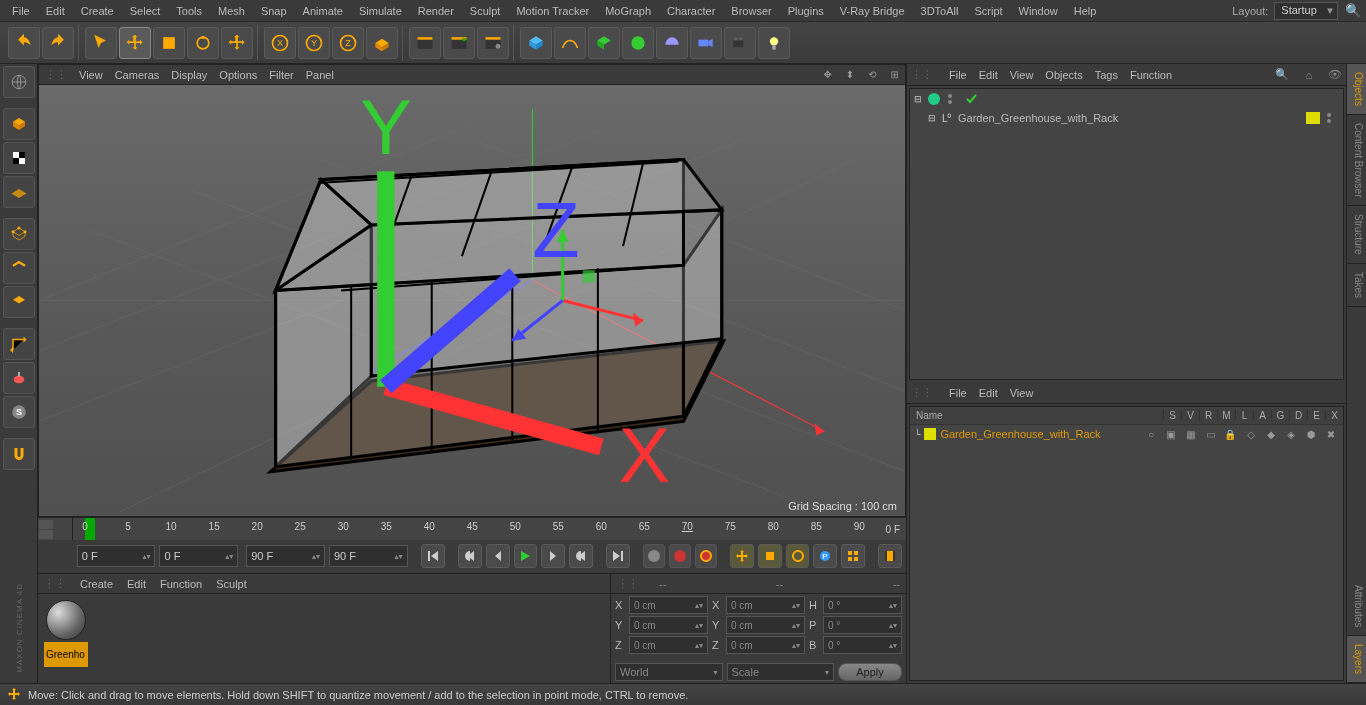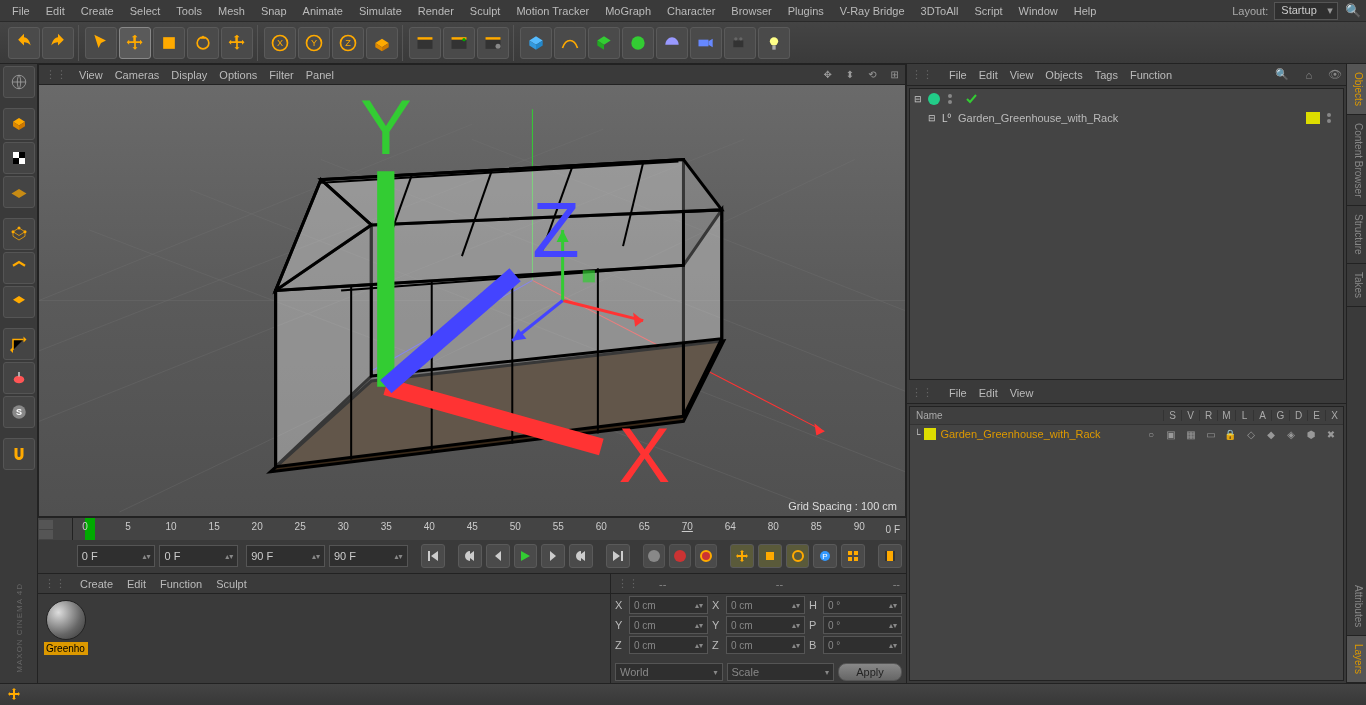--- a/index.html
+++ b/index.html
@@ -62,21 +62,21 @@
 .rec-btn .dot { width: 12px; height: 12px; border-radius: 50%; }
 
 
 .bottom-row { height: 110px; display: flex; border-top: 1px solid #222; }
 .mat-panel { flex: 1; background: #3a3a3a; display: flex; flex-direction: column; }
 .mat-menu { height: 20px; display: flex; align-items: center; gap: 14px; padding: 0 6px; border-bottom: 1px solid #222; font-size: 11px; }
 .mat-menu .mm { color: #bbb; cursor: pointer; }
 .mat-body { flex: 1; padding: 6px; display: flex; }
 .mat-thumb { width: 44px; display: flex; flex-direction: column; align-items: center; }
 .mat-thumb .sphere { width: 40px; height: 40px; border-radius: 50%; background: radial-gradient(circle at 30% 30%, #ddd, #666 60%, #333); border: 1px solid #222; }
-.mat-thumb .mlabel { width: 44px; background: #d90; color: #000; font-size: 10px; text-align: left; padding: 1px 2px; margin-top: 2px; overflow: hidden; white-space: nowrap; }
+.mat-thumb .mlabel { width: 44px; background: #d90; color: #000; font-size: 10px; text-align: left; padding: 7px 2px; margin-top: 2px; overflow: hidden; white-space: nowrap; }
 
 .coord-panel { width: 296px; background: #3a3a3a; border-left: 1px solid #222; display: flex; flex-direction: column; }
 .coord-head { height: 20px; display: flex; align-items: center; padding: 0 6px; gap: 20px; font-size: 11px; border-bottom: 1px solid #222; color: #888; }
 .coord-body { flex: 1; padding: 2px 4px; }
 .coord-row { display: flex; align-items: center; gap: 4px; margin-bottom: 2px; }
 .coord-row .cl { width: 10px; color: #bbb; }
 .coord-row .ci { flex: 1; height: 18px; background: #2f2f2f; border: 1px solid #555; color: #888; padding: 0 4px; font-size: 10px; display: flex; align-items: center; justify-content: space-between; }
 .coord-row .ci .ar { font-size: 8px; }
 .coord-foot { display: flex; gap: 4px; padding: 2px 4px; }
 .coord-foot .sel { flex: 1; height: 18px; background: #2f2f2f; border: 1px solid #555; color: #888; padding: 0 4px; font-size: 11px; display: flex; align-items: center; }
@@ -472,21 +472,21 @@
             <div class="ruler-tick" style="left: 28.1667%;">25</div>
             <div class="ruler-tick" style="left: 33.5%;">30</div>
             <div class="ruler-tick" style="left: 38.8333%;">35</div>
             <div class="ruler-tick" style="left: 44.1667%;">40</div>
             <div class="ruler-tick" style="left: 49.5%;">45</div>
             <div class="ruler-tick" style="left: 54.8333%;">50</div>
             <div class="ruler-tick" style="left: 60.1667%;">55</div>
             <div class="ruler-tick" style="left: 65.5%;">60</div>
             <div class="ruler-tick" style="left: 70.8333%;">65</div>
             <div class="ruler-tick" style="left: 76.1667%; text-decoration: underline;">70</div>
-            <div class="ruler-tick" style="left: 81.5%;">64</div>
+            <div class="ruler-tick" style="left: 81.5%;">75</div>
             <div class="ruler-tick" style="left: 86.8333%;">80</div>
             <div class="ruler-tick" style="left: 92.1667%;">85</div>
             <div class="ruler-tick" style="left: 97.5%;">90</div>
           </div>
         <div class="ruler-end">0 F</div>
       </div>
       <div class="timeline-controls">
         <div class="tc-icons"></div>
         <div class="frame-input">
             <span>0 F</span>
@@ -783,13 +783,14 @@
 </div>
 
 <div class="brand-strip">
     <span>MAXON CINEMA 4D</span>
   </div>
 
 <div class="statusbar">
   <svg class="status-icon" viewBox="0 0 16 16">
       <path fill="#fa0" d="M8 1l2 2H9v3h3V5l2 2-2 2V8H9v3h1l-2 2-2-2h1V8H4v1L2 7l2-2v1h3V3H6z"></path>
     </svg>
+  <span>Move: Click and drag to move elements. Hold down SHIFT to quantize movement / add to the selection in point mode, CTRL to remove.</span>
 </div>
 
 </body></html>

